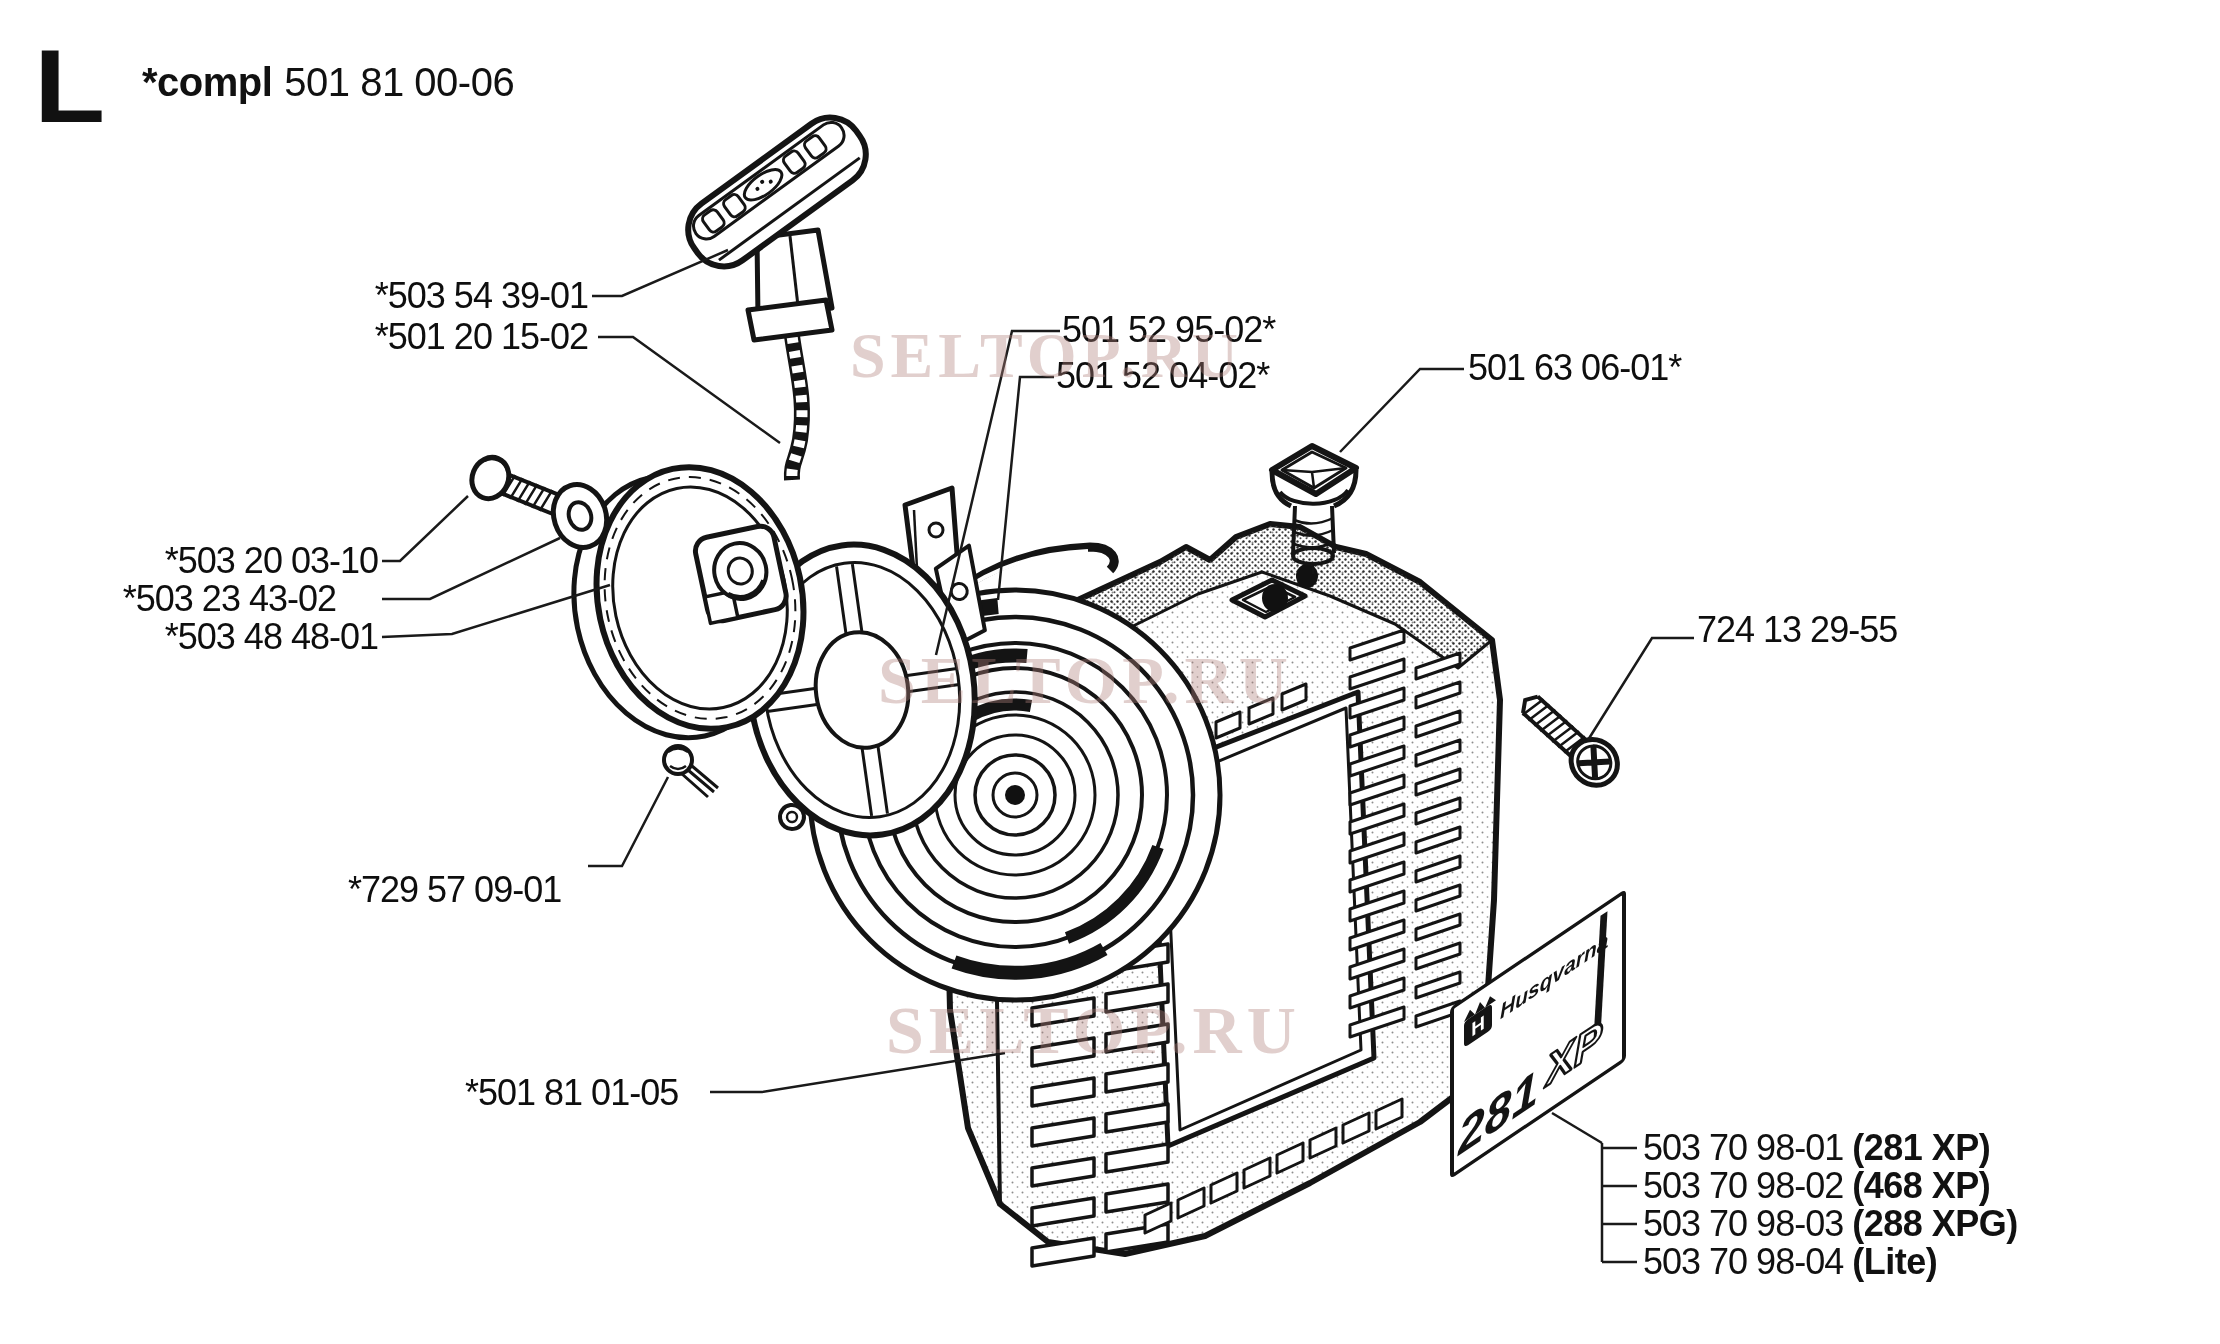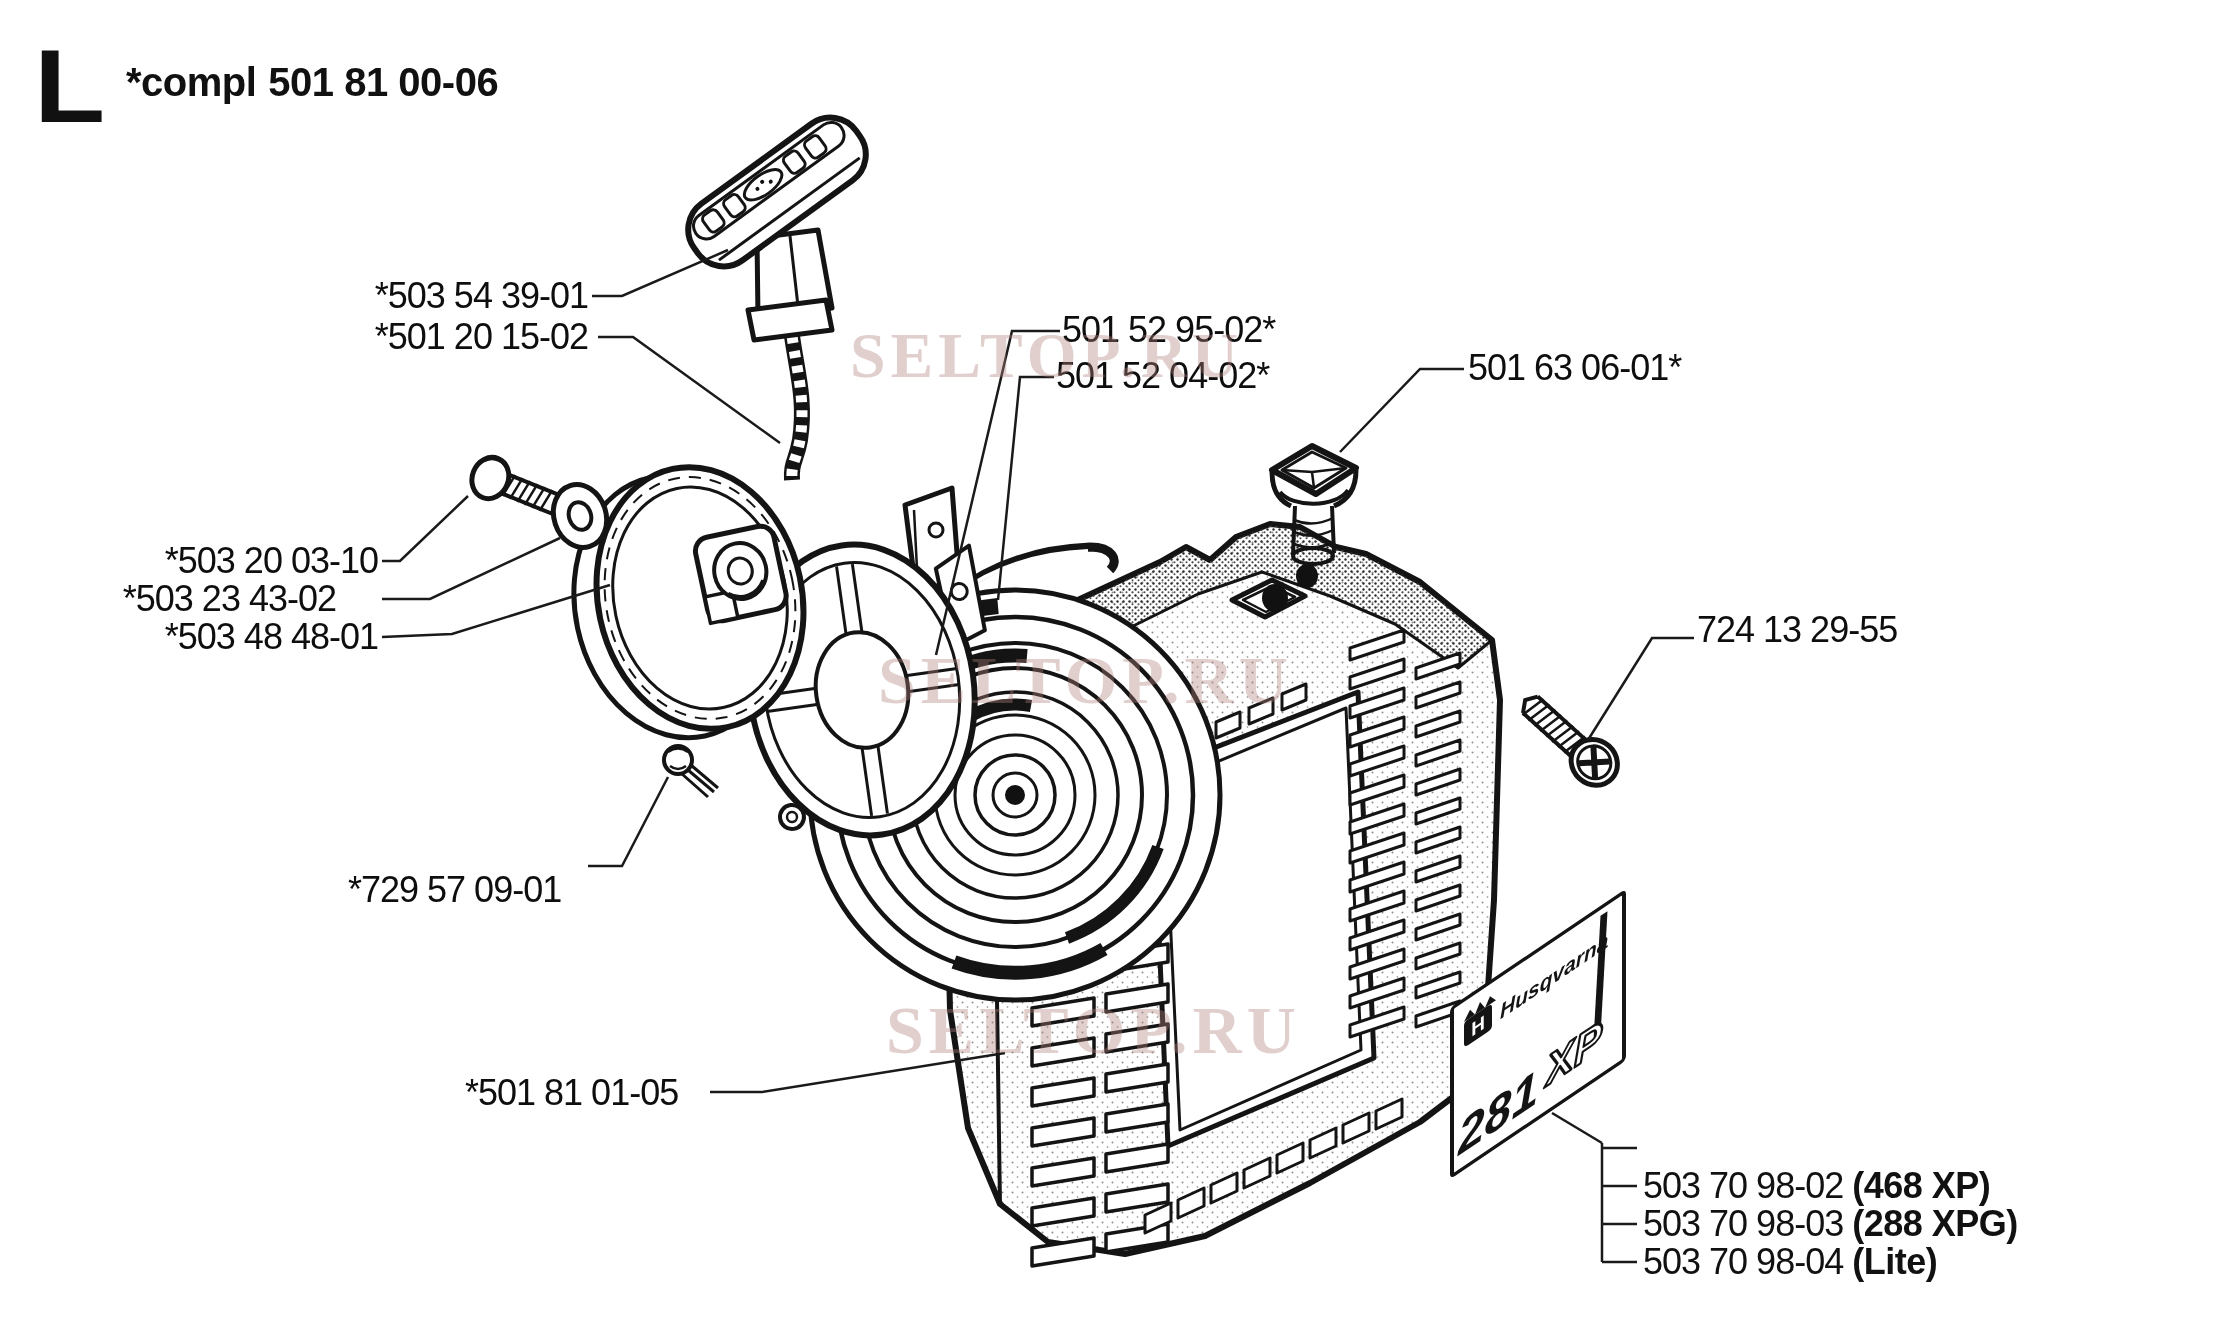--- a/index.html
+++ b/index.html
@@ -4,22 +4,22 @@
 <style>
   html,body{margin:0;padding:0;background:#fff;}
   .stage{position:relative;width:2220px;height:1344px;background:#fff;overflow:hidden;
          font-family:"Liberation Sans",sans-serif;color:#111;}
   svg{position:absolute;left:0;top:0;}
   .plabel{position:absolute;font-size:36px;letter-spacing:-1px;white-space:nowrap;
           transform:translateY(-50%);color:#0e0e0e;}
   .ralign{text-align:left;}
   .section-letter{position:absolute;left:34px;top:34px;font-size:104px;font-weight:bold;
                   transform:scaleX(1.12);transform-origin:left top;line-height:1;}
-  .compl{position:absolute;left:126px;top:82px;transform:translateY(-50%);
-         font-size:40px;letter-spacing:-0.5px;white-space:nowrap;font-weight:bold;}
+  .compl{position:absolute;left:142px;top:82px;transform:translateY(-50%);
+         font-size:40px;letter-spacing:-0.5px;white-space:nowrap;}
   .compl b{margin-right:12px;}
   .variant-row{position:absolute;left:1643px;font-size:36px;letter-spacing:-1px;
                transform:translateY(-50%);white-space:nowrap;}
   .variant-row b{letter-spacing:-0.5px;}
   .watermark{position:absolute;font-family:"Liberation Serif",serif;font-weight:bold;
              color:rgba(176,128,124,0.38);letter-spacing:5px;white-space:nowrap;
              transform:translateY(-50%);pointer-events:none;}
   .wm1{left:850px;top:356px;font-size:64px;}
   .wm2{left:878px;top:680px;font-size:68px;}
   .wm3{left:886px;top:1030px;font-size:68px;}
@@ -237,20 +237,21 @@
 
 <div class="plabel" style="left:348px;top:866px;margin-top:24px;">*729 57 09-01</div>
 
 <div class="plabel" style="left:1062px;top:330px;">501 52 95-02*</div>
 <div class="plabel" style="left:1056px;top:376px;">501 52 04-02*</div>
 
 <div class="plabel" style="left:1468px;top:368px;">501 63 06-01*</div>
 <div class="plabel" style="left:1697px;top:618px;margin-top:12px;">724 13 29-55</div>
 <div class="plabel" style="left:465px;top:1093px;">*501 81 01-05</div>
 
+<div class="variant-row" style="top:1148px;"><span>503 70 98-01</span>&nbsp;<b>(281 XP)</b></div>
 <div class="variant-row" style="top:1186px;"><span>503 70 98-02</span>&nbsp;<b>(468 XP)</b></div>
 <div class="variant-row" style="top:1224px;text-align:center;"><span>503 70 98-03</span>&nbsp;<b>(288 XPG)</b></div>
 <div class="variant-row" style="top:1262px;"><span>503 70 98-04</span>&nbsp;<b>(Lite)</b></div>
 
 <div class="watermark wm1">SELTOP.RU</div>
 <div class="watermark wm2">SELTOP.RU</div>
 <div class="watermark wm3">SELTOP.RU</div>
 
 </div>
 

